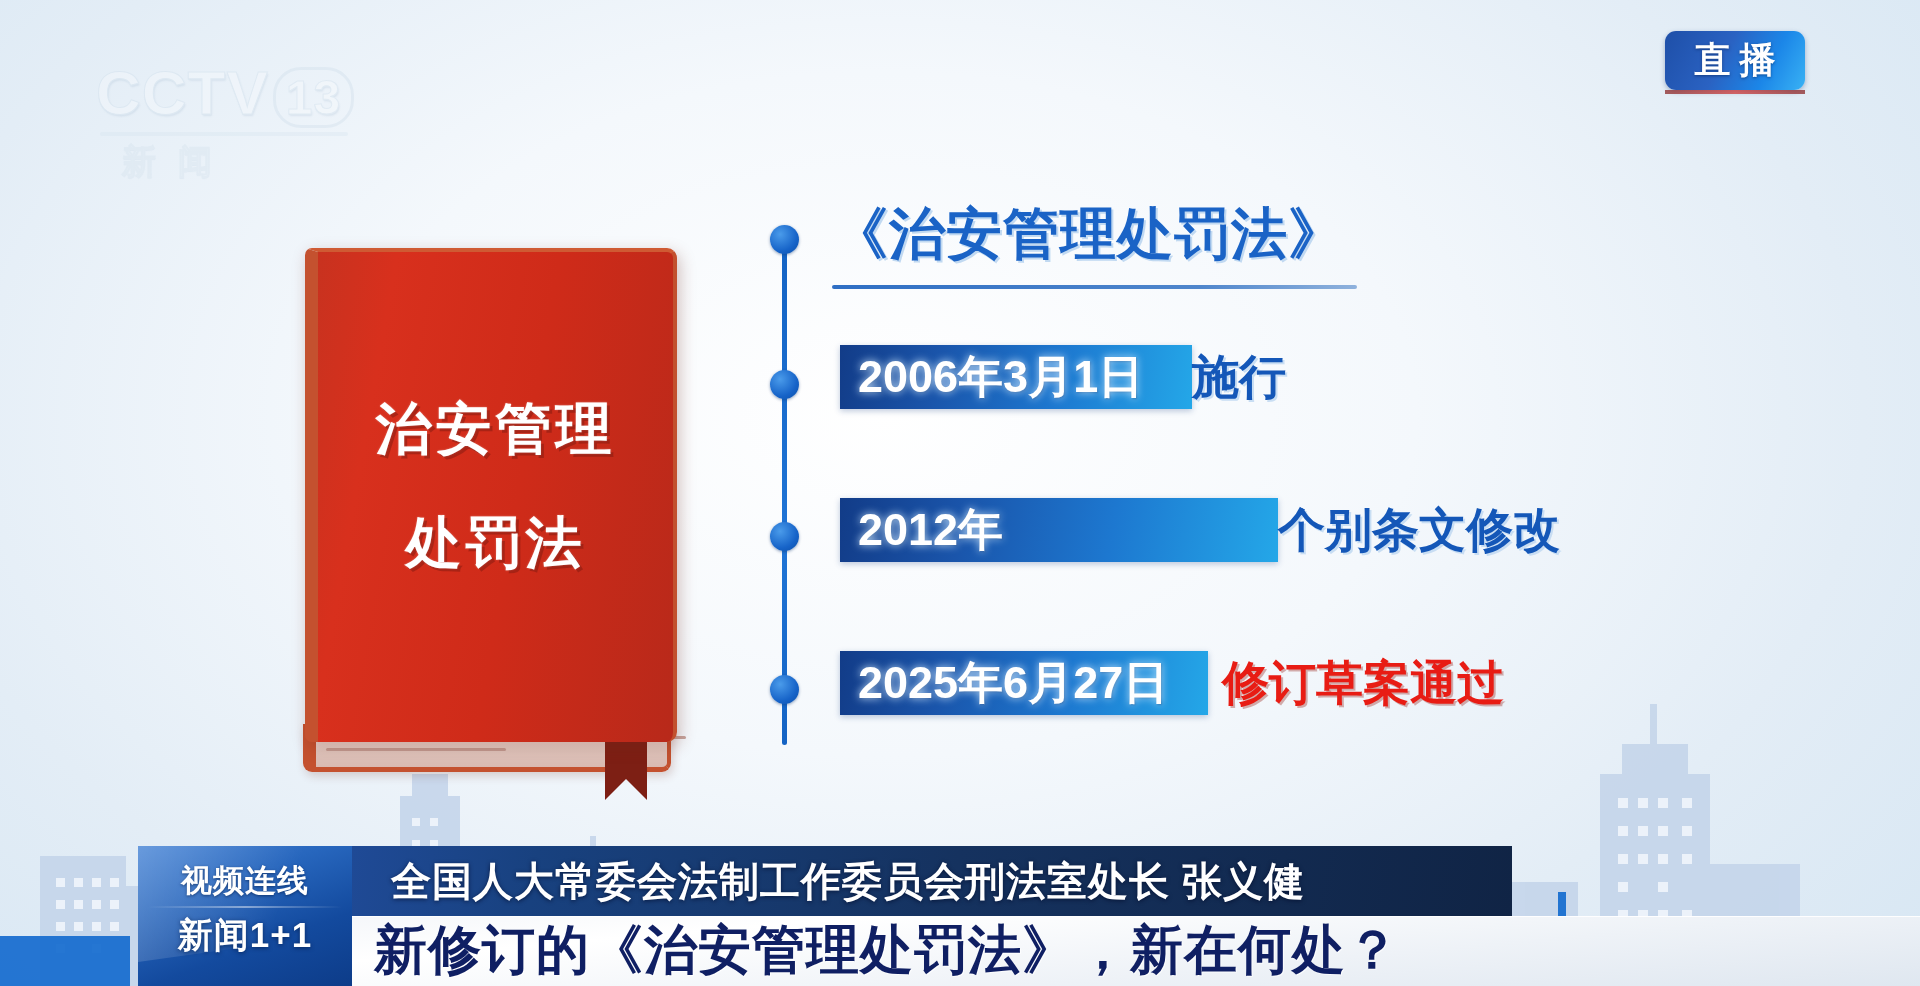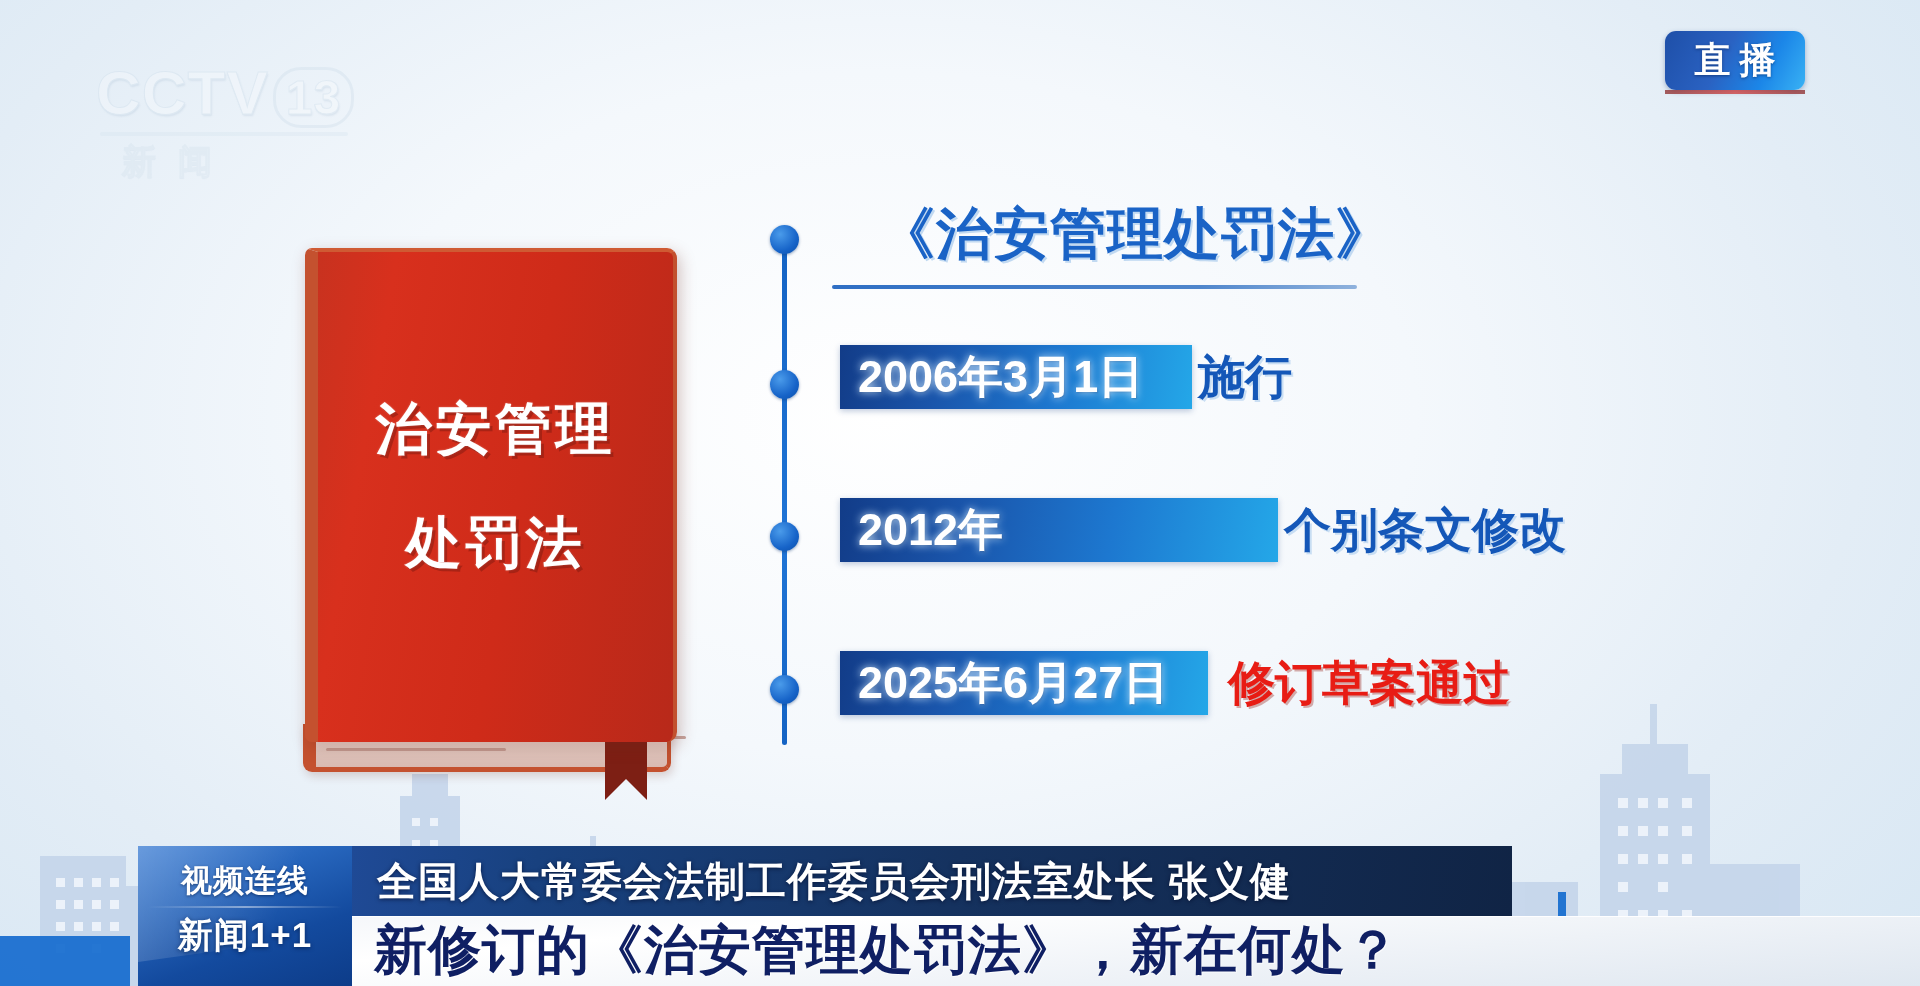--- a/index.html
+++ b/index.html
@@ -108,29 +108,28 @@
     box-shadow:0 1px 3px rgba(10,50,110,.45);
   }
   .tl-dot.d0{ top:20px; }  .tl-dot.d1{ top:165px; }
   .tl-dot.d2{ top:317px; } .tl-dot.d3{ top:470px; }
 
   .tl-header{ position:absolute; left:72px; top:-8px; width:560px; }
   .tl-header .htxt{
     font-size:56px; font-weight:bold; color:#1a63c6; letter-spacing:1px;
     text-shadow:2px 2px 0 rgba(190,215,240,.95);
     white-space:nowrap;
-    text-align:right;
   }
   .tl-header .hrule{
     margin-top:12px; width:525px; height:4px;
     background:linear-gradient(90deg,#2f6fc4,#4f86cc 70%,#8fb2dd);
     border-radius:2px;
   }
 
-  .tl-row{ position:absolute; left:80px; display:flex; align-items:center; gap:6px; }
+  .tl-row{ position:absolute; left:80px; display:flex; align-items:center; gap:0; }
   .tl-row.r1{ top:140px; } .tl-row.r2{ top:293px; } .tl-row.r3{ top:446px; }
 
   .tl-chip{
     height:64px; display:flex; align-items:center; padding:0 14px 0 18px;
     background:linear-gradient(100deg,#123c88 0%,#1a55ab 28%,#1d78d0 62%,#24a7e8 100%);
     box-shadow:0 2px 6px rgba(20,60,130,.28);
   }
   .tl-chip span{
     color:#fff; font-size:45px; font-weight:bold; letter-spacing:0px;
     white-space:nowrap;
@@ -168,21 +167,21 @@
     text-shadow:0 1px 4px rgba(0,25,70,.7);
   }
   .lt-left .divider{
     position:absolute; top:60px; left:10px; right:10px; height:2px;
     background:linear-gradient(90deg,rgba(255,255,255,0),rgba(255,255,255,.45),rgba(255,255,255,0));
   }
 
   .lt-name{
     position:absolute; left:352px; bottom:70px; width:1160px; height:70px;
     background:linear-gradient(100deg,#1f4a96 0%,#18417f 16%,#15325f 52%,#102445 100%);
-    display:flex; align-items:center; padding-left:25px;
+    display:flex; align-items:center; padding-left:39px;
   }
   .lt-name span{
     color:#fff; font-size:40px; font-weight:bold; letter-spacing:1px;
     white-space:nowrap;
     text-shadow:0 1px 4px rgba(0,10,40,.7);
   }
 
   .lt-headline{
     position:absolute; left:352px; bottom:0; width:1568px; height:70px;
     background:linear-gradient(175deg,#f5f7fa 0%,#ffffff 22%,#eef2f7 62%,#dfe7f0 100%);

